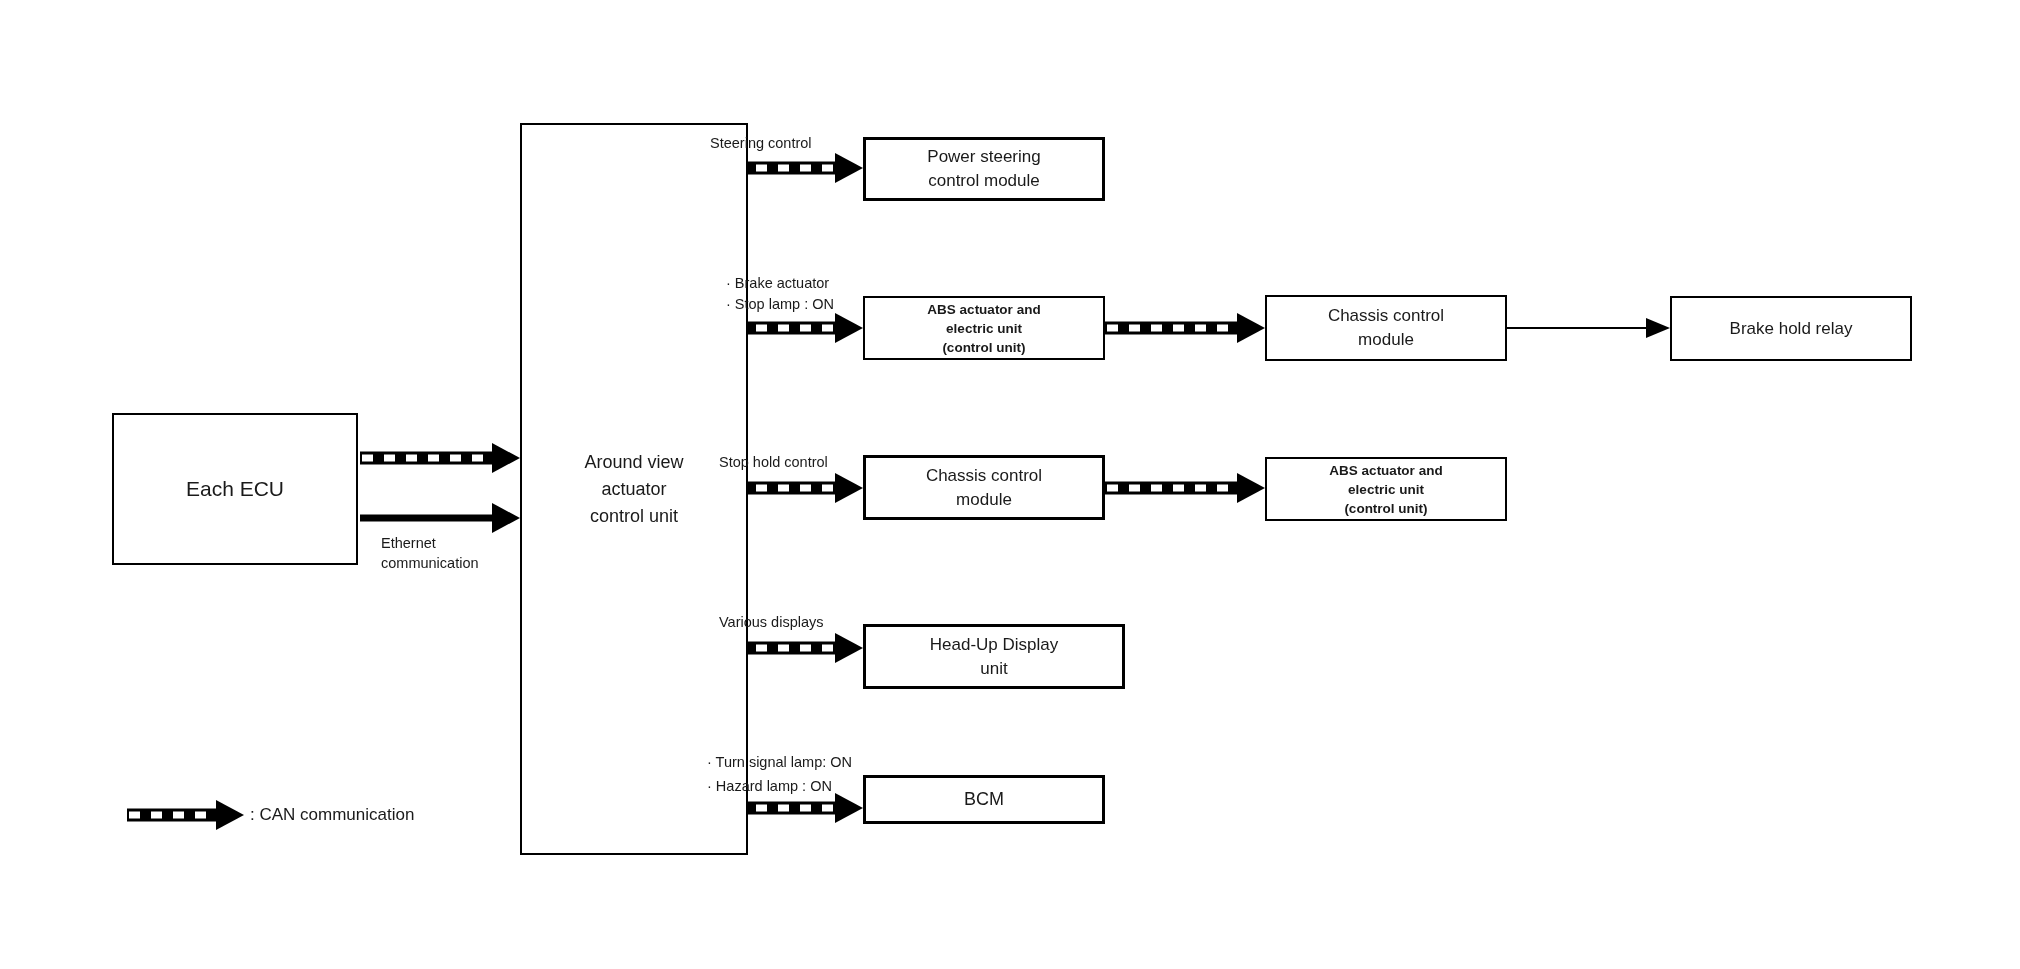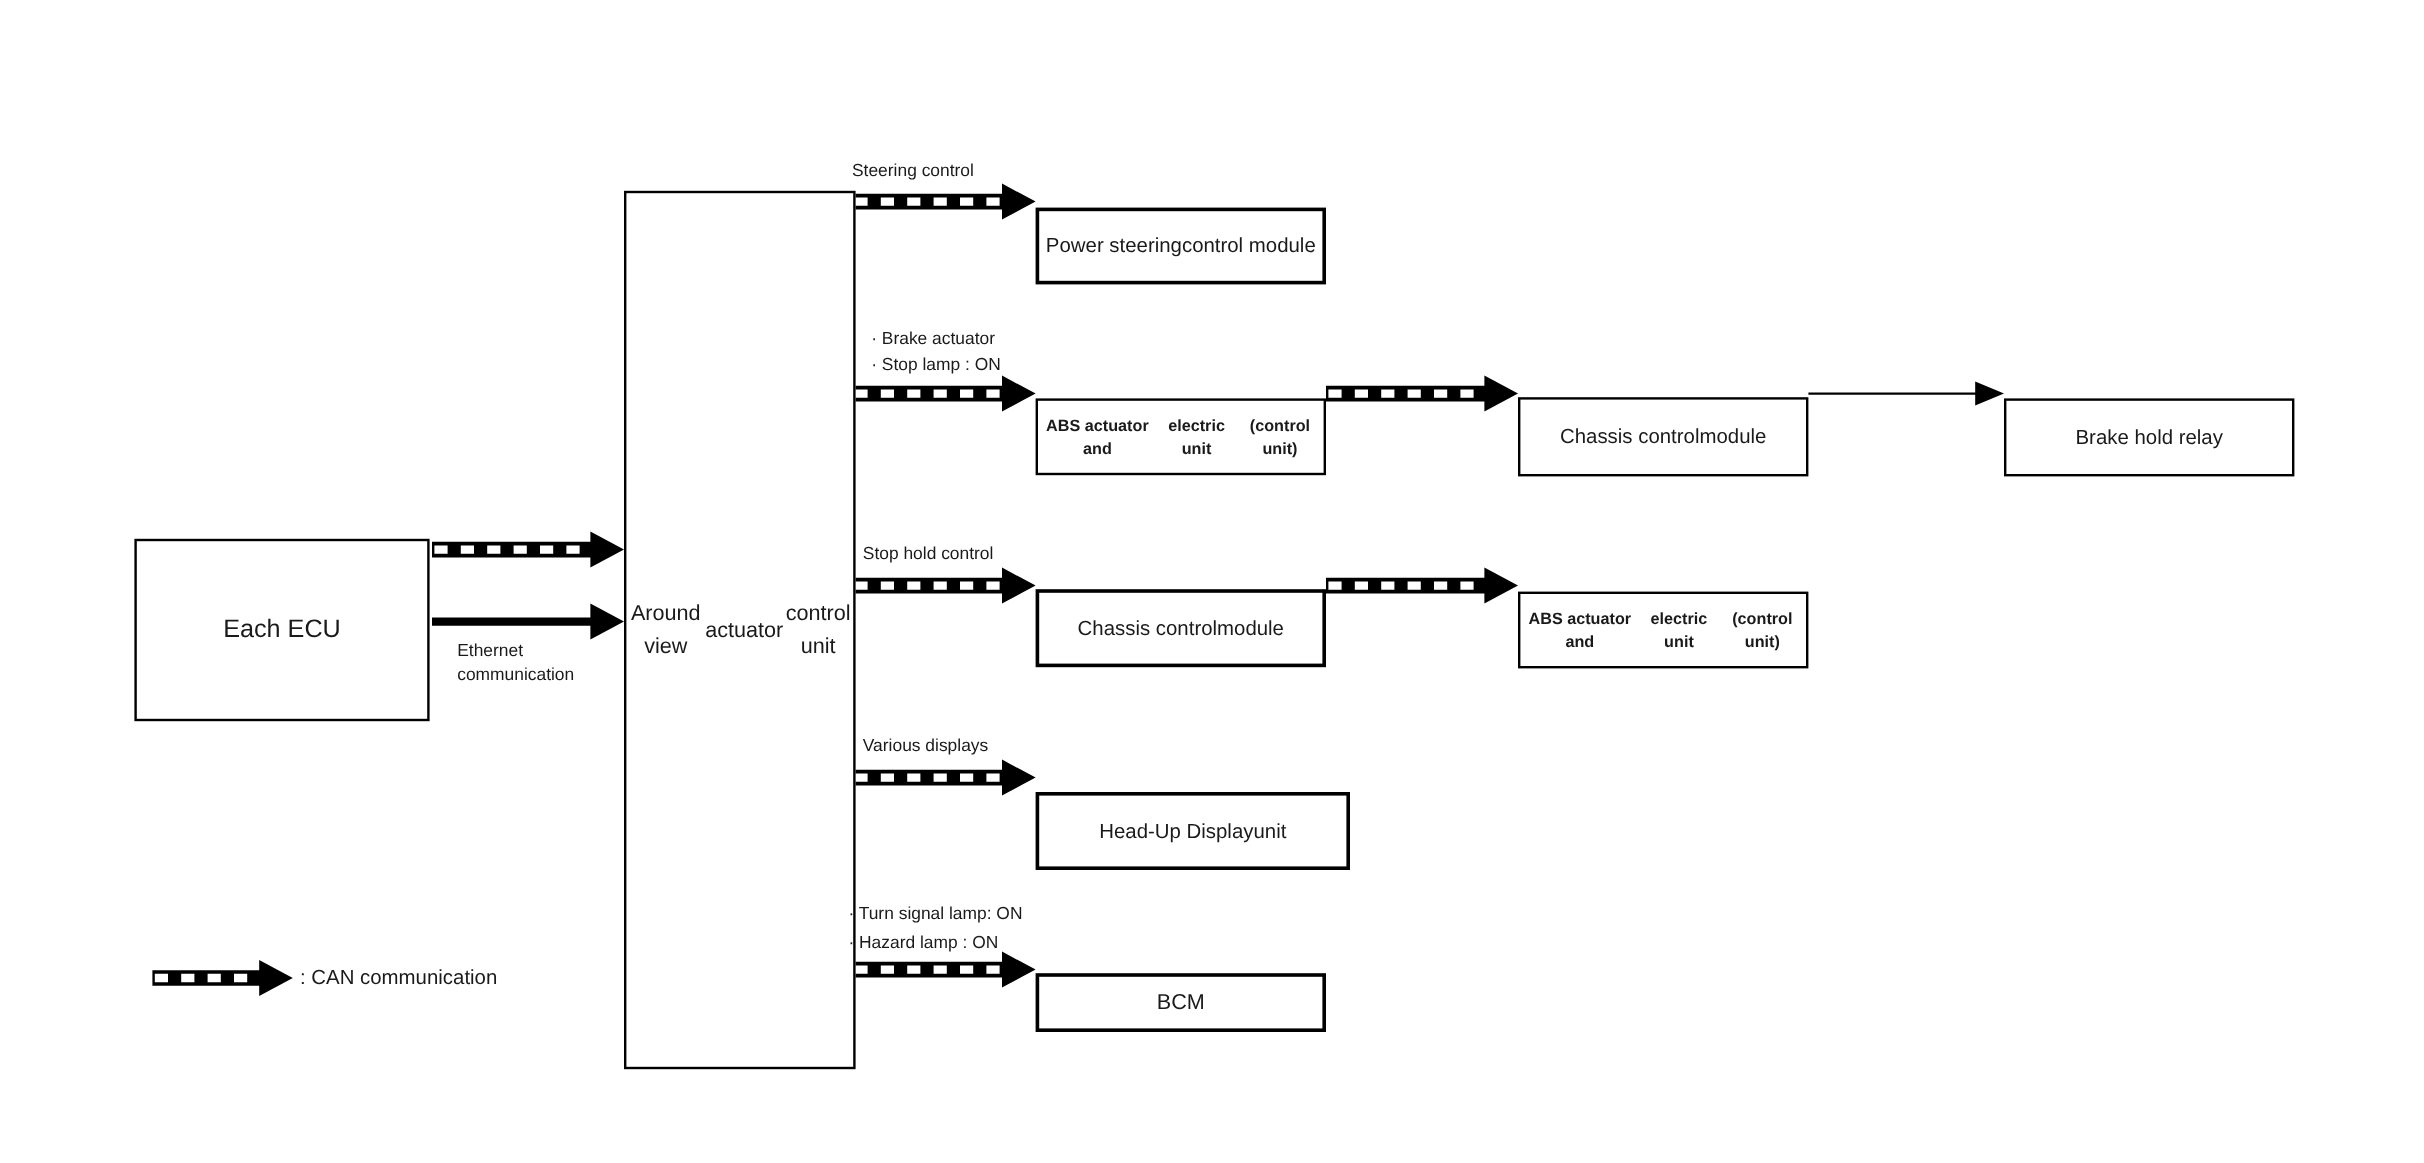--- a/index.html
+++ b/index.html
@@ -4,22 +4,22 @@
 <style>
   html,body{margin:0;padding:0;background:#ffffff;}
   body{
     width:2020px;height:969px;position:relative;overflow:hidden;
     font-family:"Liberation Sans", sans-serif;color:#1a1a1a;
   }
   #canvas{position:absolute;left:0;top:0;width:2020px;height:969px;}
   svg.layer{position:absolute;left:0;top:0;}
   .box{
     position:absolute;box-sizing:border-box;border:2px solid #000;background:#fff;
-    display:flex;flex-direction:row;align-items:center;justify-content:center;
-    text-align:center;z-index:2;margin-top:36px;
+    display:flex;flex-direction:column;align-items:center;justify-content:center;
+    text-align:center;z-index:2;
   }
   .box.b3{border-width:3px;}
   .t21{font-size:21px;line-height:26px;text-align:center;}
   .t18{font-size:18px;line-height:27px;}
   .t17{font-size:17px;line-height:24px;}
   .t14{font-size:13.5px;line-height:19px;font-weight:bold;}
   .elabel{
     position:absolute;font-size:14.5px;line-height:21px;white-space:nowrap;z-index:3;
   }
   .elabel.center{text-align:left;}
@@ -101,21 +101,21 @@
       <line class="can-outer" x1="127" y1="815" x2="218" y2="815"></line>
       <line class="can-inner" x1="129" y1="815" x2="218" y2="815"></line>
       <polygon class="head" points="244,815 216,800 216,830"></polygon>
     </g>
   </svg>
 
   <div class="box t21" style="left:112px;top:413px;width:246px;height:152px">
     <span>Each ECU</span>
   </div>
 
-  <div class="box t18" style="left:520px;top:123px;width:193px;height:732px">
+  <div class="box t18" style="left:520px;top:123px;width:228px;height:732px">
     <span>Around view</span>
     <span>actuator</span>
     <span>control unit</span>
   </div>
 
   <div class="box b3 t17" style="left:863px;top:137px;width:242px;height:64px">
     <span>Power steering</span>
     <span>control module</span>
   </div>
 

